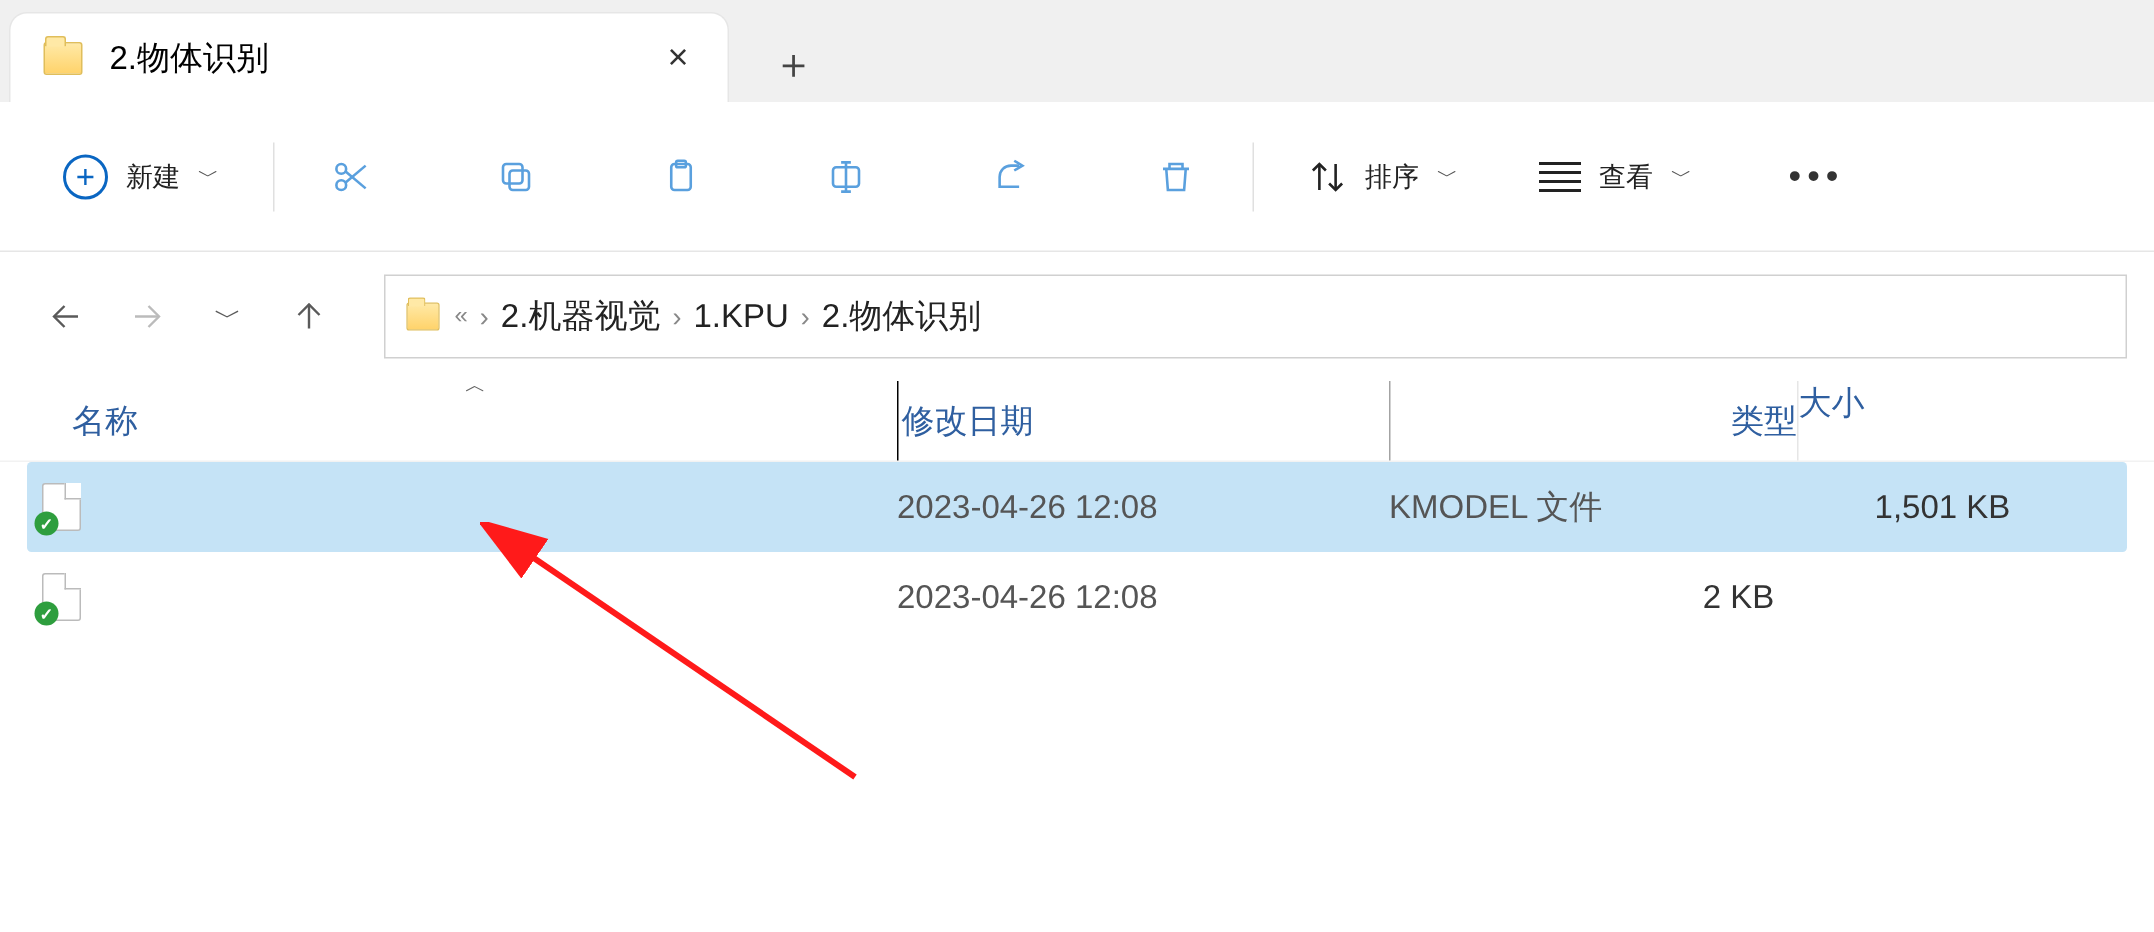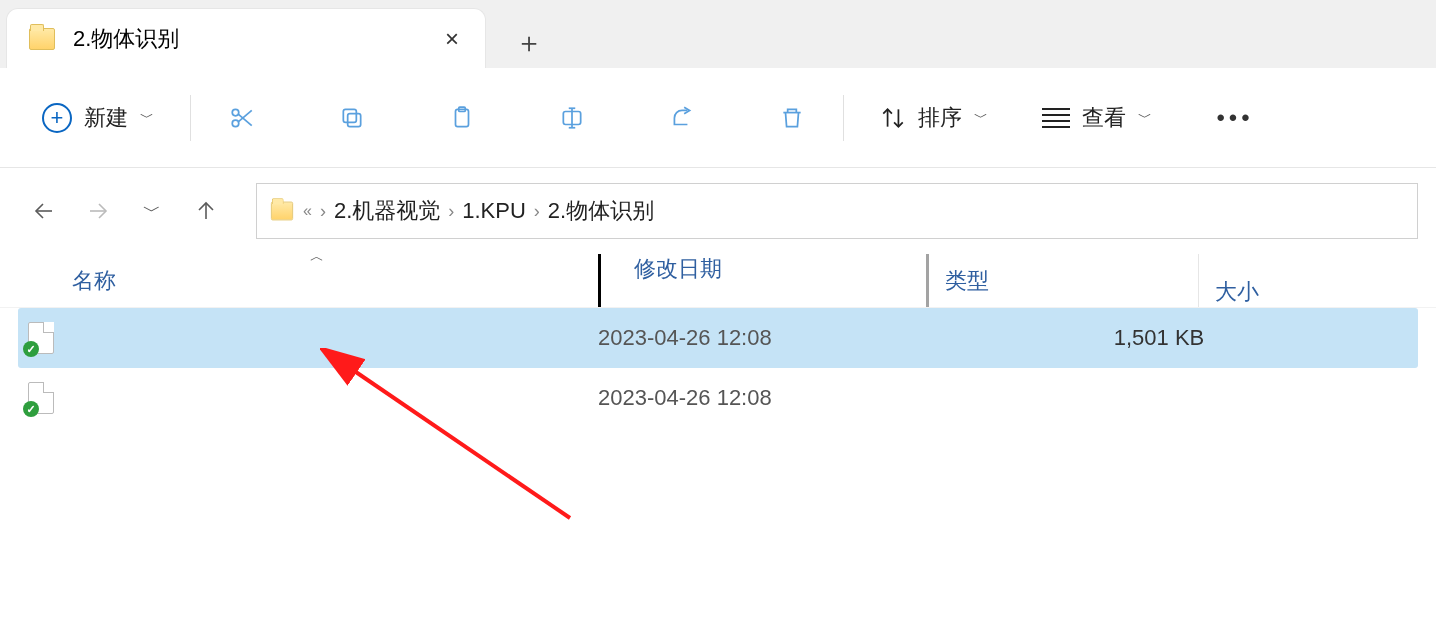--- a/index.html
+++ b/index.html
@@ -70,21 +70,21 @@
   }
   .tb-btn {
     min-width: 50px; height:50px;
     display:flex; align-items:center; justify-content:center;
     color:#0a66c2; cursor:pointer;
     border-radius:4px;
   }
   .tb-btn.dim { color:#7fb8ec; }
   .tb-btn.svgwrap svg { width:26px; height:26px; stroke:#5aa0de; fill:none; stroke-width:1.6; }
   .tb-group { height:50px; display:flex; align-items:center; gap:12px; padding:0 10px; cursor:pointer; }
-  .tb-group .label { color:#222; font-size:22px; }
+  .tb-group .label { color:#222; font-size:18px; }
   .plus-circle {
     width:30px; height:30px; border:2px solid #0a66c2; border-radius:50%;
     display:flex; align-items:center; justify-content:center; color:#0a66c2;
     font-size:22px; line-height:1;
   }
   .chev-d { font-size:14px; color:#555; }
   .sep { width:1px; height:46px; background:#e0e0e0; margin: 0 18px; }
   .tool-gap { width: 44px; }
   .more-dots { letter-spacing:4px; font-size:24px; color:#333; }
 
@@ -114,24 +114,24 @@
   .bc-dbl { color:#888; font-size:16px; }
 
   
   .headers {
     height: 54px;
     display:flex; align-items:center;
     font-size:22px; color:#2f5fa0;
     border-bottom:1px solid #f2f2f2;
     position:relative;
   }
-  .col-name  { width: 598px; padding-left:72px; display:flex;align-items:center;gap:14px}
-  .col-date  { width: 328px; border-left:3px solid #000000; padding-left:33px; height:100%; display:flex;align-items:flex-start;}
-  .col-type  { width: 272px; border-left:3px solid #a3a3a3; padding-left:16px; height:100%; display:flex;align-items:center;}
-  .col-size  { flex:1;      border-left:1px solid #e6e6e6; padding-left:16px; height:100%; display:flex;align-items:flex-end;}
+  .col-name  { width: 598px; padding-left:48px; display:flex;align-items:center;gap:14px}
+  .col-date  { width: 328px; border-left:1px solid #000000; padding-left:2px; height:100%; display:flex;align-items:center;}
+  .col-type  { width: 272px; border-left:1px solid #a3a3a3; padding-left:16px; height:100%; display:flex;align-items:center;justify-content:flex-end;}
+  .col-size  { flex:1;      border-left:1px solid #e6e6e6; height:100%; display:flex;align-items:flex-start;}
   .sort-caret{position:absolute; left:310px; top:-6px; font-size:14px; color:#666;}
 
   
   .rows { }
   .row {
     height: 60px; display:flex; align-items:center;
     font-size:22px; color:#222;
     padding-right: 44px;
   }
   .row.selected { background:#c5e3f6; margin:0 18px; border-radius:3px; padding-right:26px;}
@@ -311,29 +311,31 @@
 </div>
 
 <div class="rows">
   <div class="row selected">
     <div class="c-name">
       <span class="file-ico">
           <span class="badge">✓</span>
         </span>
     </div>
     <div class="c-date">2023-04-26 12:08</div>
+    <div class="c-type">KMODEL 文件</div>
     <div class="c-size">1,501 KB</div>
   </div>
   <div class="row">
     <div class="c-name">
       <span class="file-ico">
           <span class="badge">✓</span>
         </span>
     </div>
     <div class="c-date">2023-04-26 12:08</div>
+    <div class="c-size">2 KB</div>
   </div>
 </div>
 
 <svg class="arrow-svg" width="280" height="190">
   <defs>
     <marker id="ah" markerWidth="12" markerHeight="12" refX="2" refY="4" orient="auto">
       <path d="M0,0 L0,8 L12,4 z" fill="#ff1a1a"></path>
     </marker>
   </defs>
   <line x1="250" y1="170" x2="30" y2="20" stroke="#ff1a1a" stroke-width="4" marker-end="url(#ah)"></line>

